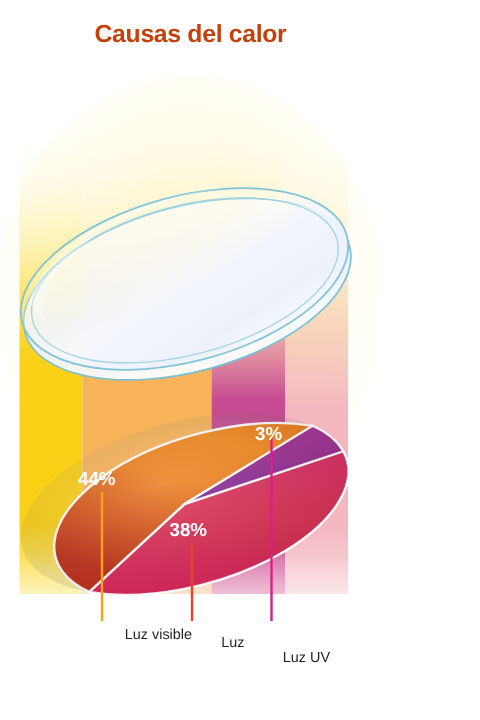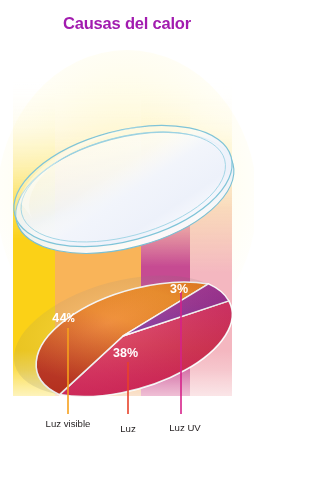--- a/index.html
+++ b/index.html
@@ -29,21 +29,21 @@
   .title {
     position: absolute;
     left: 0;
     top: 14px;
     width: 254px;
     text-align: center;
     font-family: "Liberation Sans", sans-serif;
     font-size: 16.5px;
     font-weight: bold;
     letter-spacing: -0.2px;
-    color: #a21caf;
+    color: #c2410c;
     user-select: none;
   }
 
   
   .stage {
     position: absolute;
     left: 0;
     top: 0;
     width: 254px;
     height: 480px;
@@ -57,40 +57,40 @@
     top: 418px;
     width: 254px;
     height: 50px;
   }
   .caption {
     position: absolute;
     font-family: "Liberation Sans", sans-serif;
     font-size: 9.6px;
     color: #231f20;
     line-height: 11.5px;
-    text-align: center;
+    text-align: right;
     white-space: nowrap;
     user-select: none;
   }
   .cap-visible { left: 8px;  top: 0px; width: 120px; }
   .cap-ir      { left: 93px; top: 5px; width: 70px; }
-  .cap-uv      { left: 150px;top: 4px; width: 70px; }
+  .cap-uv      { left: 150px;top: 15px; width: 70px; }
   .cap-ir .line2 { display: block; }
 
   
   .pct {
     position: absolute;
     font-family: "Liberation Sans", sans-serif;
     font-weight: bold;
     font-size: 12.5px;
     color: #ffffff;
     user-select: none;
     white-space: nowrap;
   }
-  .pct-44 { left: 52px;  top: 312px; font-family: Liberation Mono, monospace; }
+  .pct-44 { left: 52px;  top: 312px; }
   .pct-53 { left: 113px; top: 346px; }
   .pct-3  { left: 170px; top: 282px; }
 </style>
 </head>
 <body>
 
 <div id="infographic">
 
   <div class="title">Causas del calor</div>
 

